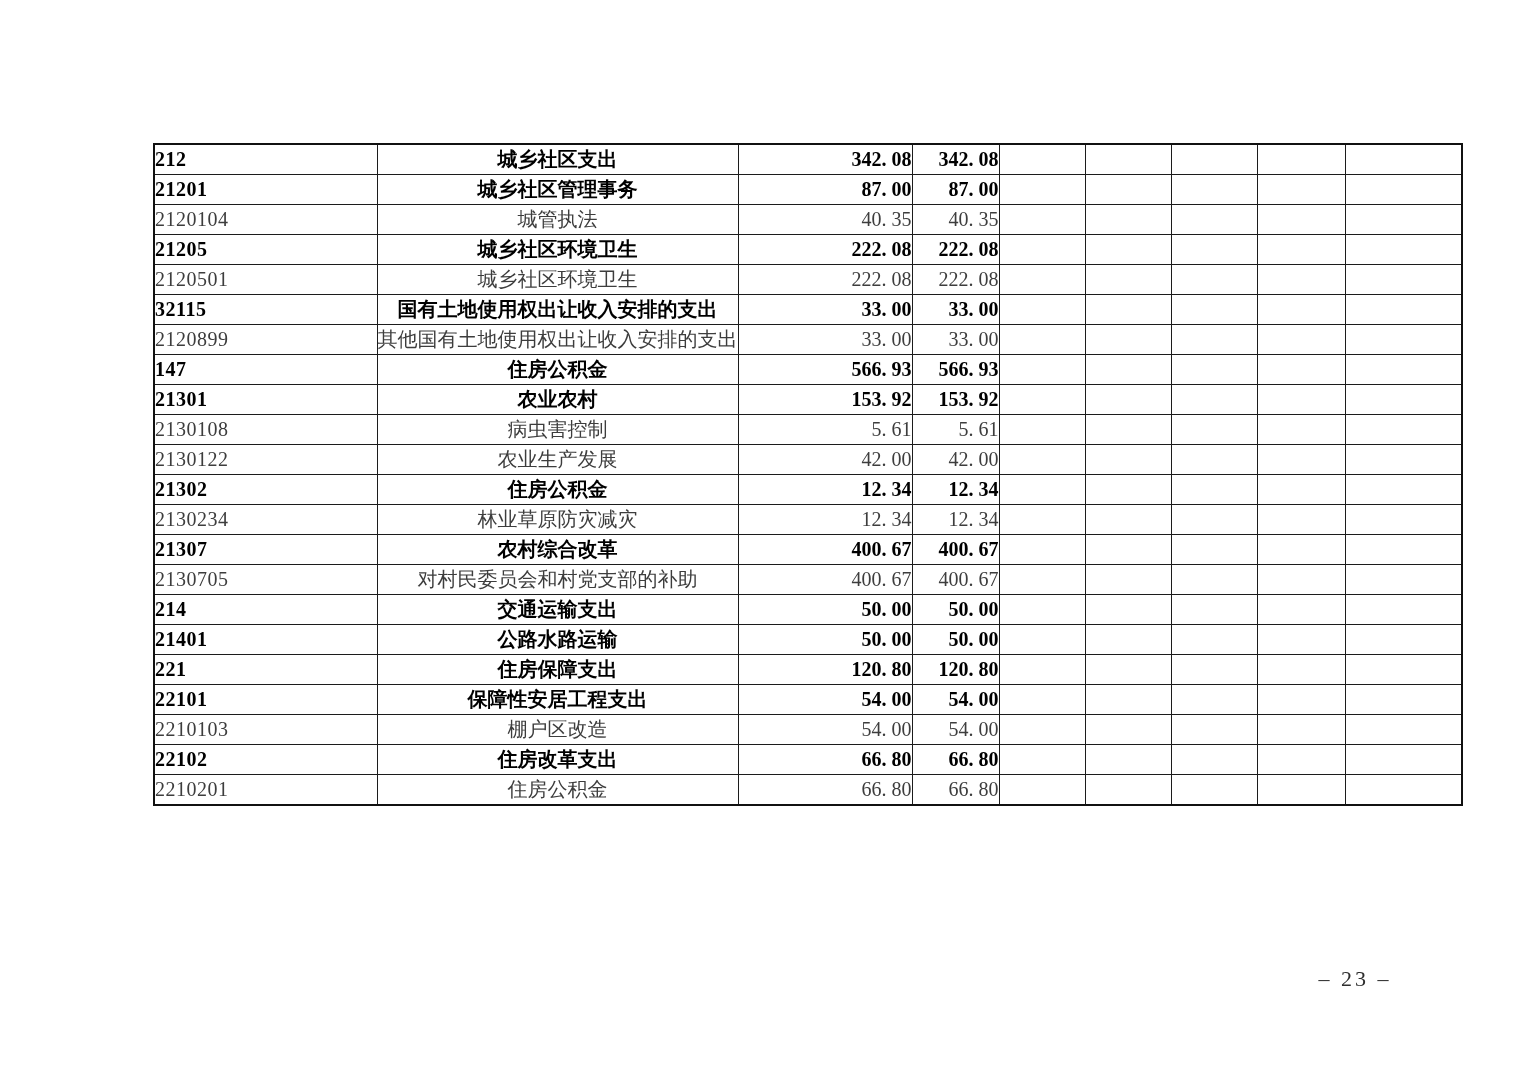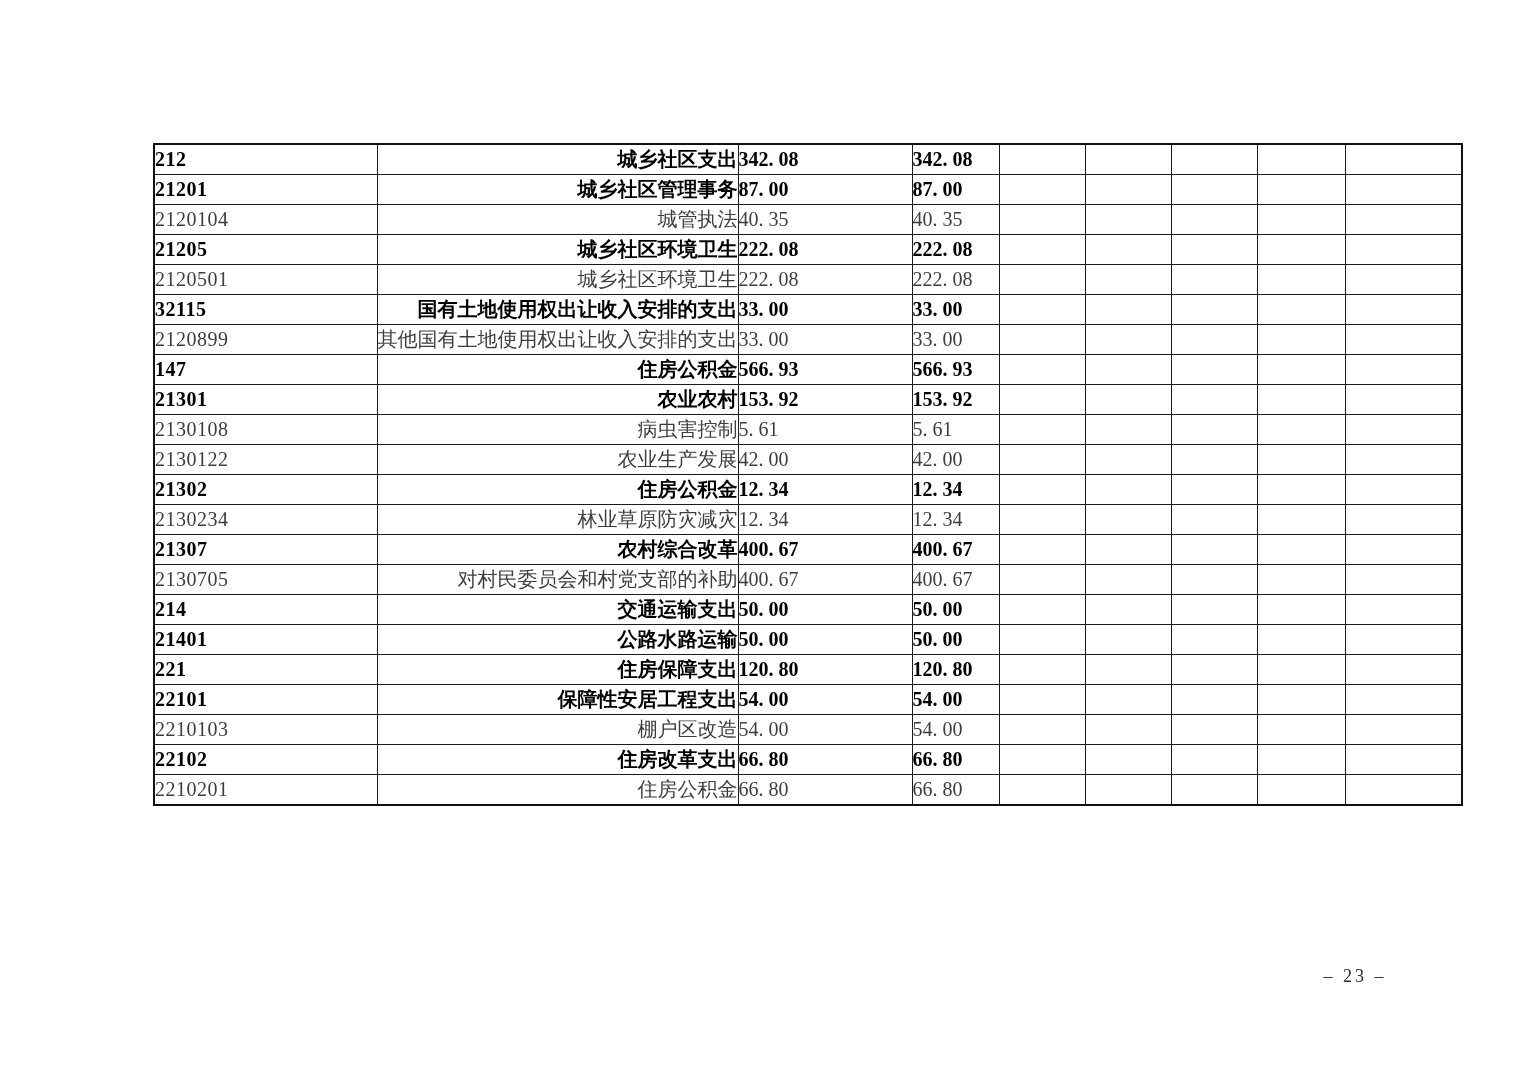--- a/index.html
+++ b/index.html
@@ -44,38 +44,39 @@
     border: 2px solid #111;
   }
   td.cell-code {
     padding-left: 4px;
     text-align: left;
     font-size: 21px;
     letter-spacing: 0.5px;
   }
   td.cell-name {
     padding-left: 4px;
-    text-align: right;
+    text-align: center;
     font-size: 20px;
   }
   td.cell-v1, td.cell-v2 {
     padding-right: 4px;
+    text-align: right;
     font-size: 20px;
   }
   tr.row-bold td {
     font-weight: 700;
     color: #000;
   }
   .page-number {
     position: absolute;
     left: 1295px;
     top: 966px;
     width: 120px;
     text-align: center;
-    font-size: 18px;
+    font-size: 22px;
     color: #2e2e2e;
     letter-spacing: 3px;
     font-family: "Liberation Serif", "DejaVu Serif", serif;
   }
 </style>
 </head>
 <body>
 
 <div class="doc-page">
 

